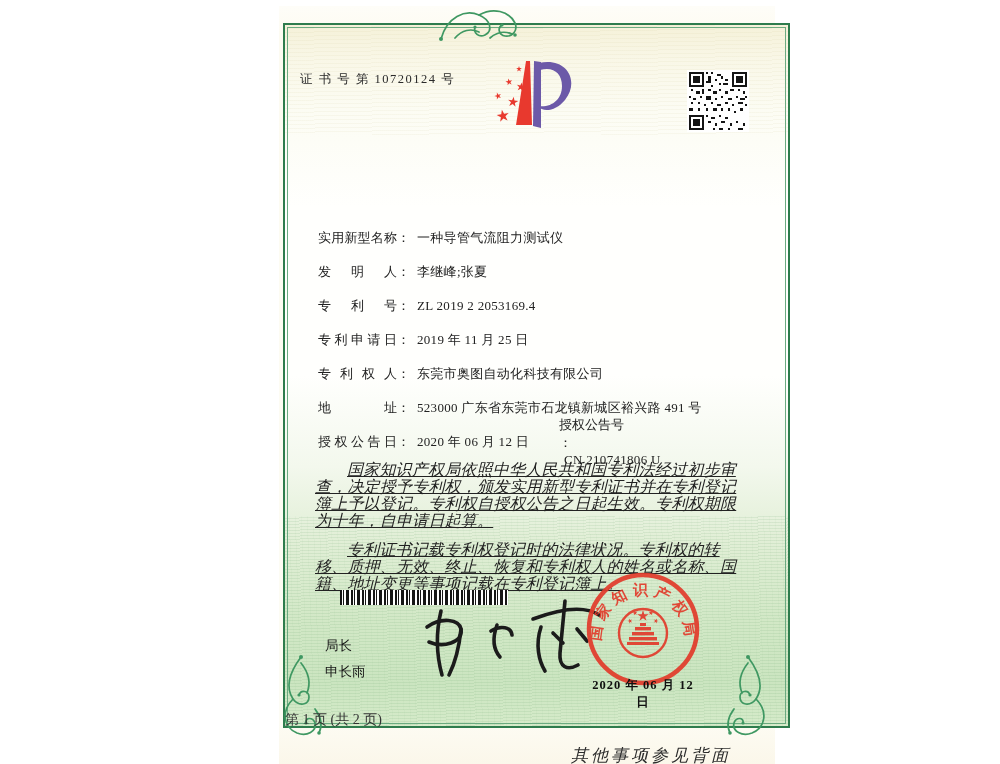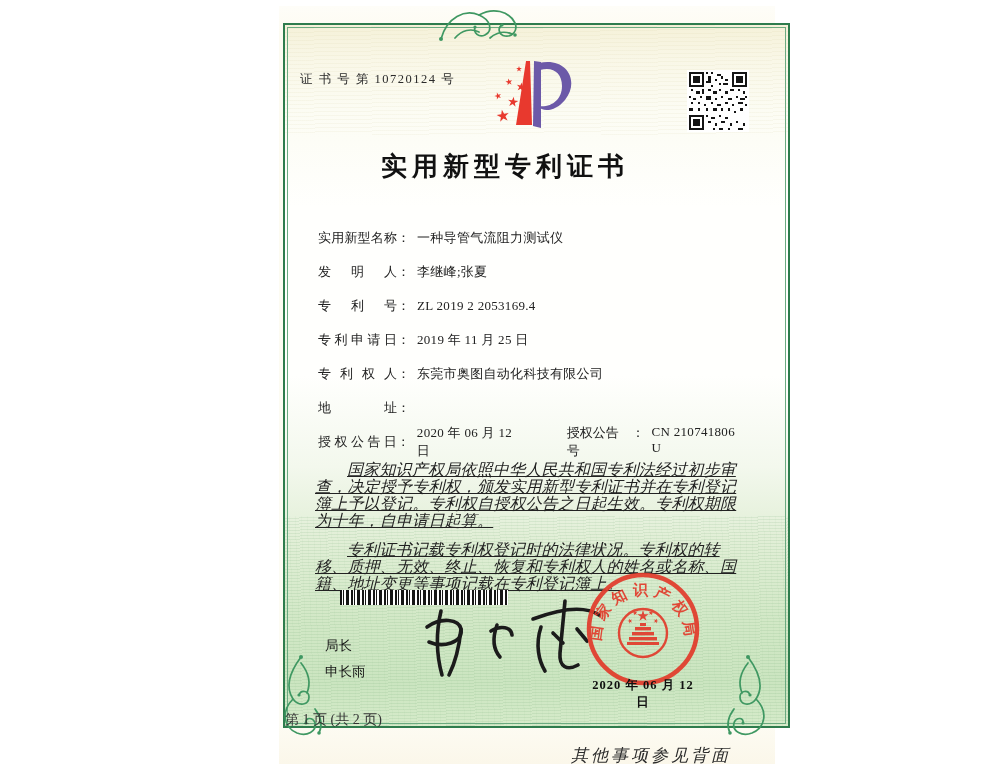--- a/index.html
+++ b/index.html
@@ -19,21 +19,21 @@
   .cert-no{position:absolute;left:15px;top:46px;font-size:12.5px;letter-spacing:1.5px;color:#2a2a2a;}
   .title{position:absolute;left:0;top:124px;width:440px;text-align:center;font-size:26px;font-weight:bold;
          letter-spacing:5px;color:#111;}
   .logo{position:absolute;left:198px;top:30px;}
   .qr{position:absolute;left:402px;top:45px;}
   .rows{position:absolute;left:33px;top:196px;width:430px;}
   .row{display:flex;align-items:center;height:34px;font-size:13px;color:#222;}
   .row .lab{display:inline-block;width:79px;text-align:justify;text-align-last:justify;}
   .row .col{margin:0 2px 0 0;}
   .row .val{margin-left:5px;letter-spacing:0.3px;}
-  .pair2{margin-left:38px;display:flex;}
+  .pair2{margin-left:30px;display:flex;flex-direction:column;}
   .paras{position:absolute;left:18px;top:424px;width:454px;}
   .paras p{margin:12px;text-indent:2em;font-size:16px;line-height:17px;font-style:italic;
            letter-spacing:0.2px;color:#222;text-decoration:underline;}
   .barcode{position:absolute;left:55px;top:565px;width:168px;height:15px;
            background:repeating-linear-gradient(90deg,#161616 0,#161616 2px,#fff 2px,#fff 3px,
                       #161616 3px,#161616 4px,#fff 4px,#fff 6px,#161616 6px,#161616 9px,#fff 9px,#fff 11px);}
   .director{position:absolute;left:40px;top:608px;font-size:13.5px;line-height:26px;color:#161616;}
   .sig{position:absolute;left:130px;top:566px;}
   .seal{position:absolute;left:300px;top:546px;}
   .seal-date{position:absolute;left:300px;top:652px;width:116px;text-align:center;font-size:12.5px;
@@ -131,21 +131,20 @@
             <rect x="2" y="22" width="5" height="5"></rect>
         </g>
         <g fill="#141414">
           <rect x="3" y="3" width="3" height="3"></rect>
             <rect x="23" y="3" width="3" height="3"></rect>
             <rect x="3" y="23" width="3" height="3"></rect>
           <path d="M9 1h1v1h-1z M11 1h1v1h-1z M14 2h2v1h-2z M10 3h1v2h-1z M13 4h1v1h-1z M16 3h1v1h-1z M18 4h1v1h-1z M9 5h2v1h-2z M15 6h1v1h-1z M17 6h2v1h-2z M11 7h1v1h-1z M2 9h1v1h-1z M4 10h2v1h-2z M7 9h1v2h-1z M10 9h1v1h-1z M12 10h2v1h-2z M15 9h1v1h-1z M18 10h1v1h-1z M20 9h2v1h-2z M24 9h1v1h-1z M26 10h1v1h-1z M1 12h1v1h-1z M3 13h1v1h-1z M6 12h1v1h-1z M9 12h2v2h-2z M13 13h1v1h-1z M16 12h1v1h-1z M19 13h2v1h-2z M23 12h1v1h-1z M25 13h2v1h-2z M27 12h1v1h-1z M2 15h1v1h-1z M5 15h1v1h-1z M8 16h1v1h-1z M11 15h1v1h-1z M14 16h2v1h-2z M18 15h1v1h-1z M21 16h1v1h-1z M24 15h2v1h-2z M27 16h1v1h-1z M1 18h2v1h-2z M5 18h1v1h-1z M9 18h1v1h-1z M12 18h2v1h-2z M16 18h1v1h-1z M19 18h1v1h-1z M22 19h1v1h-1z M25 18h1v1h-1z M9 21h1v1h-1z M11 22h2v1h-2z M15 21h1v1h-1z M18 22h1v1h-1z M10 24h1v1h-1z M13 25h1v1h-1z M16 24h2v1h-2z M20 25h1v1h-1z M23 24h1v1h-1z M26 25h1v1h-1z M12 27h1v1h-1z M15 27h2v1h-2z M19 27h1v1h-1z M24 27h2v1h-2z"></path>
         </g>
       </svg>
 
-      <div class="title">实用新型专利证书</div>
 
       <div class="rows">
         <div class="row">
           <span class="lab">实用新型名称</span>
             <span class="col">：</span>
             <span class="val">一种导管气流阻力测试仪</span>
         </div>
         <div class="row">
           <span class="lab">发明人</span>
             <span class="col">：</span>
@@ -162,20 +161,21 @@
             <span class="val">2019 年 11 月 25 日</span>
         </div>
         <div class="row">
           <span class="lab">专利权人</span>
             <span class="col">：</span>
             <span class="val">东莞市奥图自动化科技有限公司</span>
         </div>
         <div class="row">
           <span class="lab">地址</span>
             <span class="col">：</span>
+            <span class="val">523000 广东省东莞市石龙镇新城区裕兴路 491 号</span>
         </div>
         <div class="row">
           <span class="lab">授权公告日</span>
             <span class="col">：</span>
             <span class="val">2020 年 06 月 12 日</span>
           <span class="pair2">
             <span>授权公告号</span>
               <span class="col">：</span>
               <span class="val">CN 210741806 U</span>
           </span>

